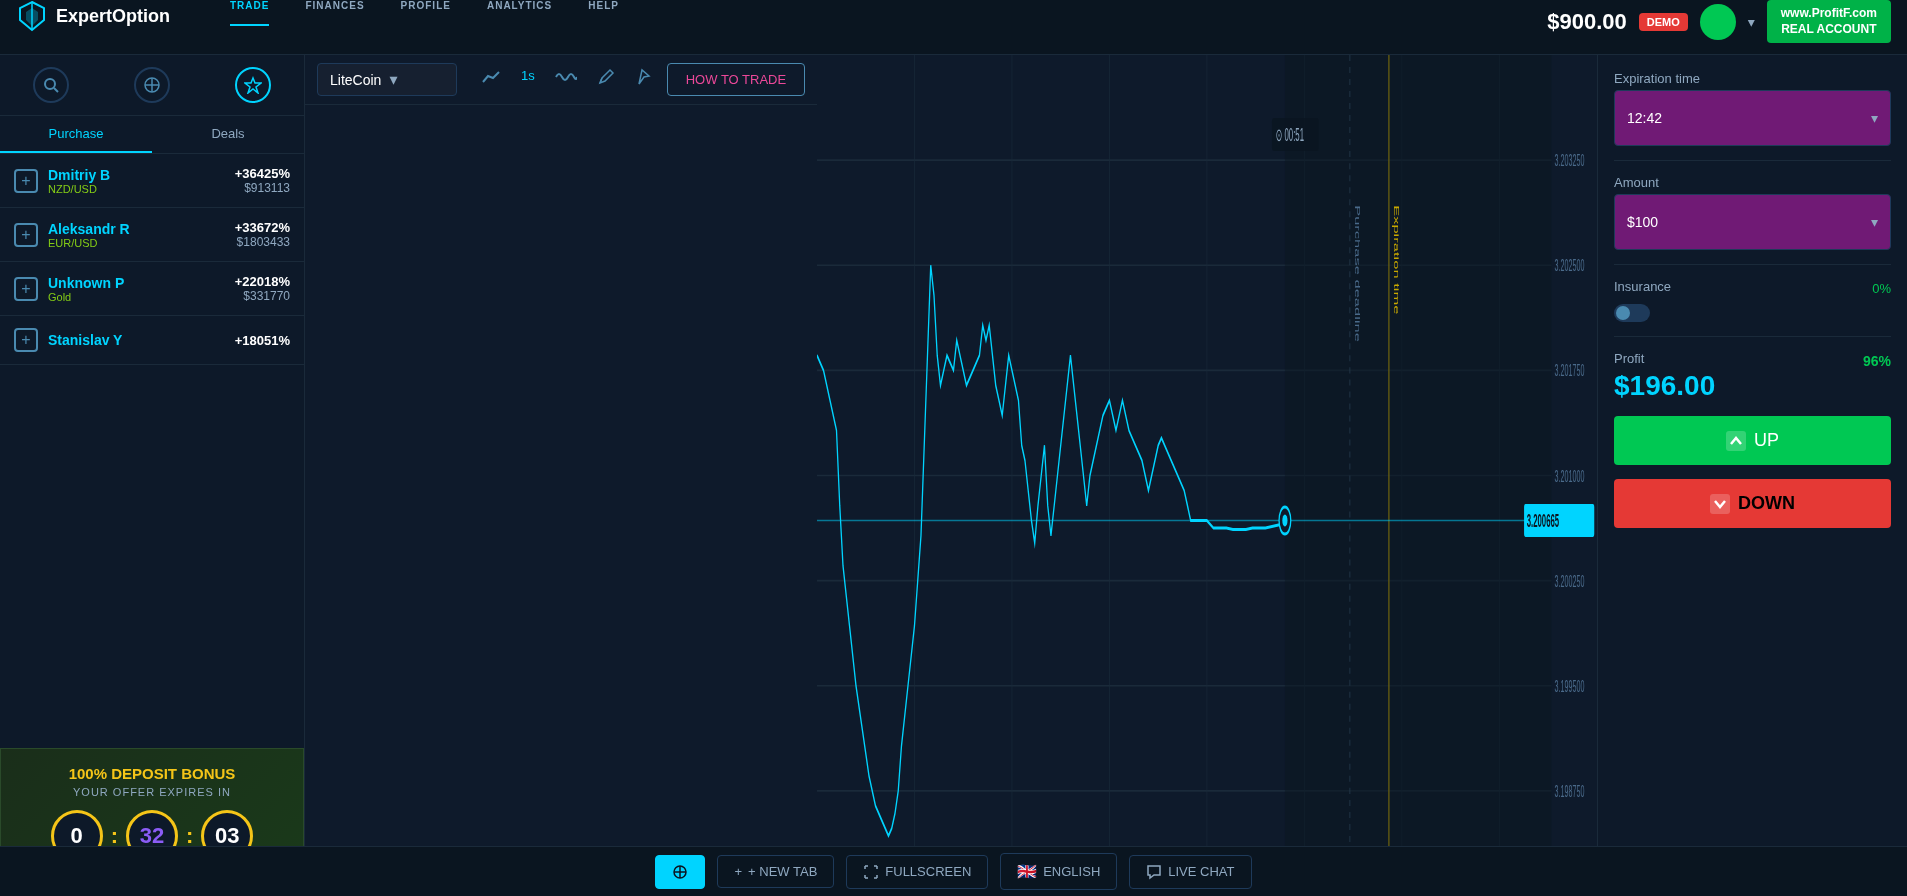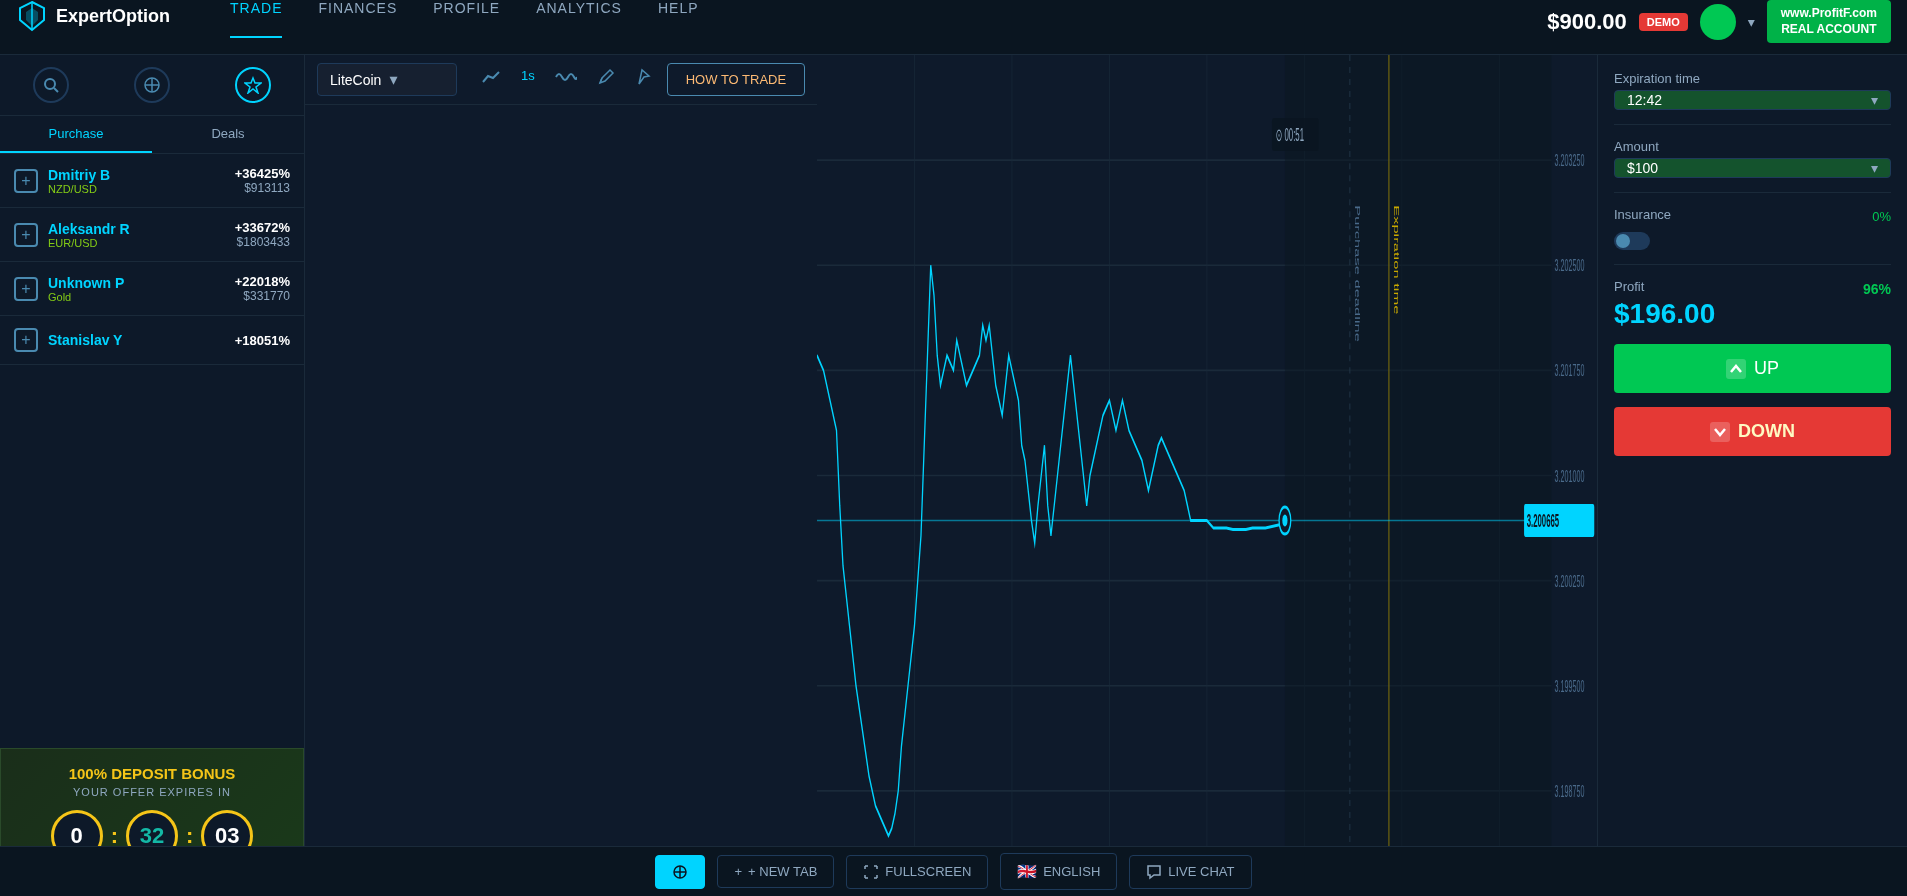--- a/index.html
+++ b/index.html
@@ -7,21 +7,21 @@
 
     
     .top-nav {
       display: flex; align-items: flex-start; background: #0a1520; height: 55px;
       padding: 0 16px; border-bottom: 1px solid #1a2a3a;
     }
     .logo { display: flex; align-items: center; gap: 8px; margin-right: 60px; }
     .logo-icon { width: 32px; height: 32px; }
     .logo-text { color: #fff; font-size: 18px; font-weight: bold; }
     .nav-links { display: flex; gap: 36px; flex: 1; }
-    .nav-link { color: #8fa8c0; font-size: 14px; font-weight: 400; letter-spacing: 1px; cursor: pointer; padding-bottom: 20px; }
+    .nav-link { color: #8fa8c0; font-size: 10px; font-weight: 700; letter-spacing: 1px; cursor: pointer; padding-bottom: 13px; }
     .nav-link.active { color: #00d4ff; border-bottom: 2px solid #00d4ff; }
     .nav-right { display: flex; align-items: center; gap: 12px; margin-left: auto; }
     .balance { font-size: 22px; font-weight: bold; color: #fff; }
     .demo-badge { background: #e53935; color: #fff; font-size: 11px; font-weight: bold; padding: 3px 8px; border-radius: 4px; }
     .avatar-circle { width: 36px; height: 36px; border-radius: 50%; background: #00c853; cursor: pointer; }
     .dropdown-arrow { color: #8fa8c0; cursor: pointer; font-size: 14px; }
     .real-account-btn { background: #00b248; color: #fff; font-size: 12px; font-weight: bold; padding: 6px 14px; border-radius: 4px; cursor: pointer; text-align: center; line-height: 1.3; }
 
     
     .main-layout { display: flex; height: calc(896px - 55px); }
@@ -68,47 +68,47 @@
 
     
     .chart-area { flex: 1; display: flex; background: #0e1a2b; min-width: 0; }
     .chart-toolbar { display: flex; align-items: center; height: 50px; padding: 0 12px; border-bottom: 1px solid #1a2a3a; gap: 10px; }
     .asset-selector { display: flex; align-items: center; background: #162030; border: 1px solid #1e3a5a; border-radius: 4px; padding: 6px 12px; cursor: pointer; gap: 8px; min-width: 140px; }
     .asset-name { color: #fff; font-size: 14px; }
     .asset-arrow { color: #8fa8c0; }
     .chart-icons { display: flex; gap: 12px; margin-left: 10px; }
     .chart-icon-btn { color: #4a8ab0; cursor: pointer; font-size: 18px; padding: 4px; }
     .chart-icon-btn.active { color: #00d4ff; }
-    .how-to-trade-btn { margin-left: auto; border: 1px solid #4a8ab0; background: transparent; color: #fdba74; padding: 8px 18px; border-radius: 4px; cursor: pointer; font-size: 13px; }
+    .how-to-trade-btn { margin-left: auto; border: 1px solid #4a8ab0; background: transparent; color: #ec4899; padding: 8px 18px; border-radius: 4px; cursor: pointer; font-size: 13px; }
 
     
     .chart-container { flex: 1; position: relative; overflow: hidden; }
     .chart-svg { width: 100%; height: 100%; }
     .zoom-btn { color: #4a8ab0; cursor: pointer; font-size: 20px; background: none; border: none; }
 
     
     .bottom-bar { position: absolute; bottom: 0; left: 0; right: 0; height: 50px; background: #0a1520; border-top: 1px solid #1a2a3a; display: flex; align-items: center; justify-content: center; gap: 12px; }
     .bottom-btn { display: flex; align-items: center; gap: 6px; border: 1px solid #1e3a5a; background: transparent; color: #8fa8c0; padding: 8px 16px; border-radius: 4px; cursor: pointer; font-size: 13px; }
     .bottom-btn.active { background: #00d4ff; border-color: #00d4ff; color: #0a1520; }
     .flag { font-size: 16px; }
 
     
     .right-panel { width: 310px; background: #0d1929; border-left: 1px solid #1a2a3a; padding: 16px; display: flex; flex-direction: column; gap: 14px; }
     .panel-label { color: #8fa8c0; font-size: 13px; margin-bottom: 4px; }
-    .panel-select { background: #14532d; border: 1px solid #1e3a5a; color: #fff; padding: 1px 12px; border-radius: 4px; width: 100%; display: flex; align-items: center; justify-content: space-between; cursor: pointer; font-size: 14px; }
+    .panel-select { background: #701a75; border: 1px solid #1e3a5a; color: #fff; padding: 19px 12px; border-radius: 4px; width: 100%; display: flex; align-items: center; justify-content: space-between; cursor: pointer; font-size: 14px; }
     .panel-select-arrow { color: #8fa8c0; }
     .insurance-row { display: flex; align-items: center; justify-content: space-between; }
     .insurance-pct { color: #00c853; font-size: 13px; }
     .insurance-toggle { width: 36px; height: 18px; background: #1e3a5a; border-radius: 9px; position: relative; cursor: pointer; }
     .insurance-toggle-knob { width: 14px; height: 14px; background: #4a8ab0; border-radius: 50%; position: absolute; top: 2px; left: 2px; }
     .profit-row { display: flex; align-items: center; justify-content: space-between; }
     .profit-pct-val { color: #00c853; font-size: 14px; font-weight: bold; }
     .profit-amount { color: #00d4ff; font-size: 28px; font-weight: bold; }
     .up-btn { background: #00c853; color: #fff; border: none; width: 100%; padding: 14px; border-radius: 4px; font-size: 18px; font-weight: normal; cursor: pointer; display: flex; align-items: center; justify-content: center; gap: 8px; }
-    .down-btn { background: #e53935; color: #fef9c3; border: none; width: 100%; padding: 14px; border-radius: 4px; font-size: 18px; font-weight: bold; cursor: pointer; display: flex; align-items: center; justify-content: center; gap: 8px; }
+    .down-btn { background: #e53935; color: #000000; border: none; width: 100%; padding: 14px; border-radius: 4px; font-size: 18px; font-weight: bold; cursor: pointer; display: flex; align-items: center; justify-content: center; gap: 8px; }
     .divider { border: none; border-top: 1px solid #1a2a3a; }
   </style>
 </head>
 <body>
 
 <div class="top-nav">
   <div class="logo">
     <svg class="logo-icon" viewBox="0 0 32 32">
       <polygon points="16,2 28,8 28,20 16,30 4,20 4,8" fill="none" stroke="#00d4ff" stroke-width="2"></polygon>
       <polygon points="16,8 22,12 22,20 16,26 10,20 10,12" fill="#00d4ff" opacity="0.3"></polygon>
@@ -208,21 +208,21 @@
         </div>
       </div>
     </div>
 
     <div class="bonus-banner">
       <div class="bonus-title">100% DEPOSIT BONUS</div>
       <div class="bonus-subtitle">YOUR OFFER EXPIRES IN</div>
       <div class="timer-row">
         <div class="timer-circle">0</div>
         <span class="timer-colon">:</span>
-        <div class="timer-circle" style="border-color:#f5c518; color:#14b8a6;">32</div>
+        <div class="timer-circle" style="border-color:#f5c518; color:#8b5cf6;">32</div>
         <span class="timer-colon">:</span>
         <div class="timer-circle">03</div>
       </div>
       <div class="timer-labels">
         <span class="timer-label">hours</span>
         <span class="timer-label-sep"></span>
         <span class="timer-label">minutes</span>
         <span class="timer-label-sep"></span>
         <span class="timer-label">seconds</span>
       </div>

